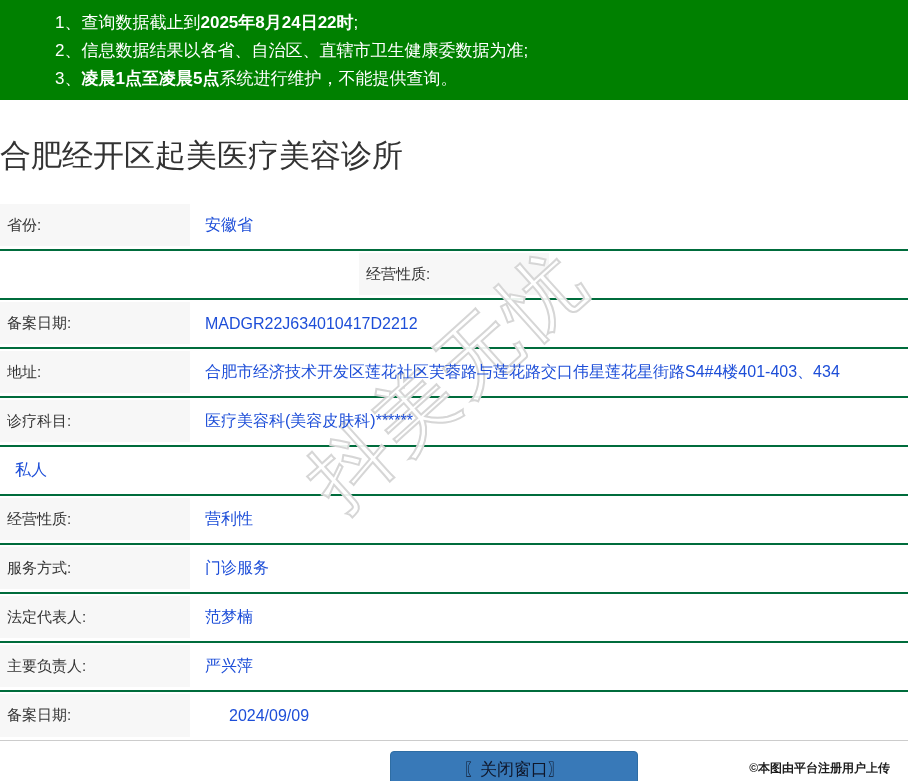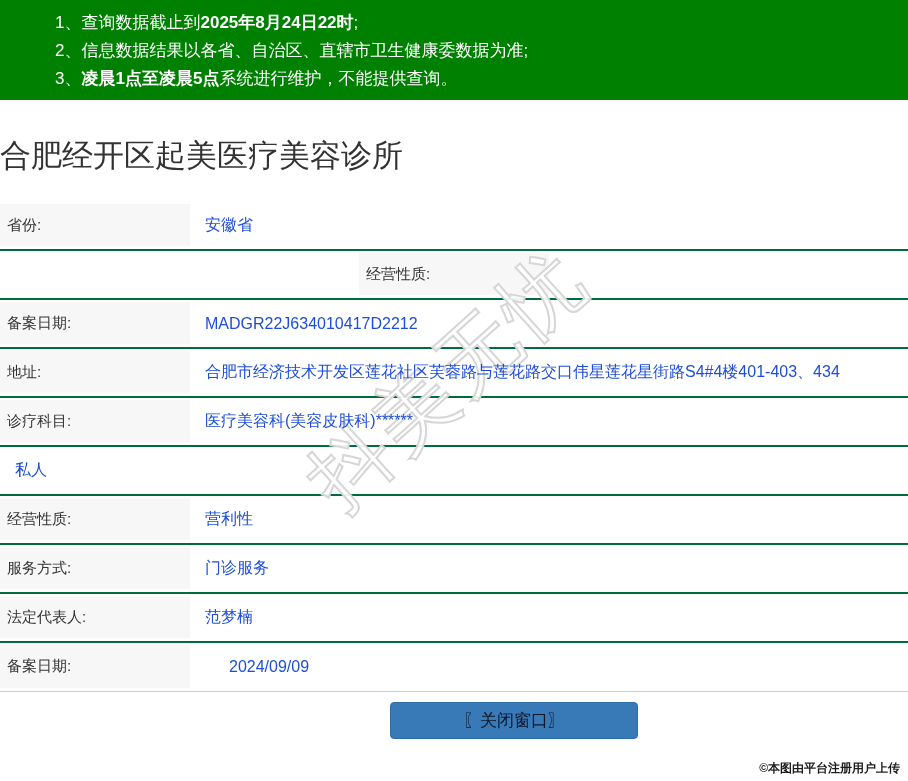--- a/index.html
+++ b/index.html
@@ -95,21 +95,21 @@
     border-radius: 4px;
     color: #0f172a;
     font-size: 17px;
     font-family: "Liberation Sans", "DejaVu Sans", sans-serif;
     cursor: pointer;
     padding: 0;
   }
   
   .footer-note {
     position: absolute;
-    right: 8px; bottom: 4px;
+    right: 18px; bottom: 4px;
     font-size: 12px;
     font-weight: 700;
     color: #1c1c1c;
     z-index: 4;
     text-shadow: 1px 0 0 #fff, -1px 0 0 #fff, 0 1px 0 #fff, 0 -1px 0 #fff;
   }
 </style>
 </head>
 <body>
 
@@ -185,20 +185,28 @@
     <div class="t-row">
       <div class="t-label">
         <span>法定代表人:</span>
       </div>
       <div class="t-value">
         <span>范梦楠</span>
       </div>
     </div>
     <div class="t-row">
       <div class="t-label">
+        <span>主要负责人:</span>
+      </div>
+      <div class="t-value">
+        <span>严兴萍</span>
+      </div>
+    </div>
+    <div class="t-row">
+      <div class="t-label">
         <span>备案日期:</span>
       </div>
       <div class="t-value">
         <span>2024/09/09</span>
       </div>
     </div>
   </div>
 
 <div class="watermark">抖美无忧</div>
 

